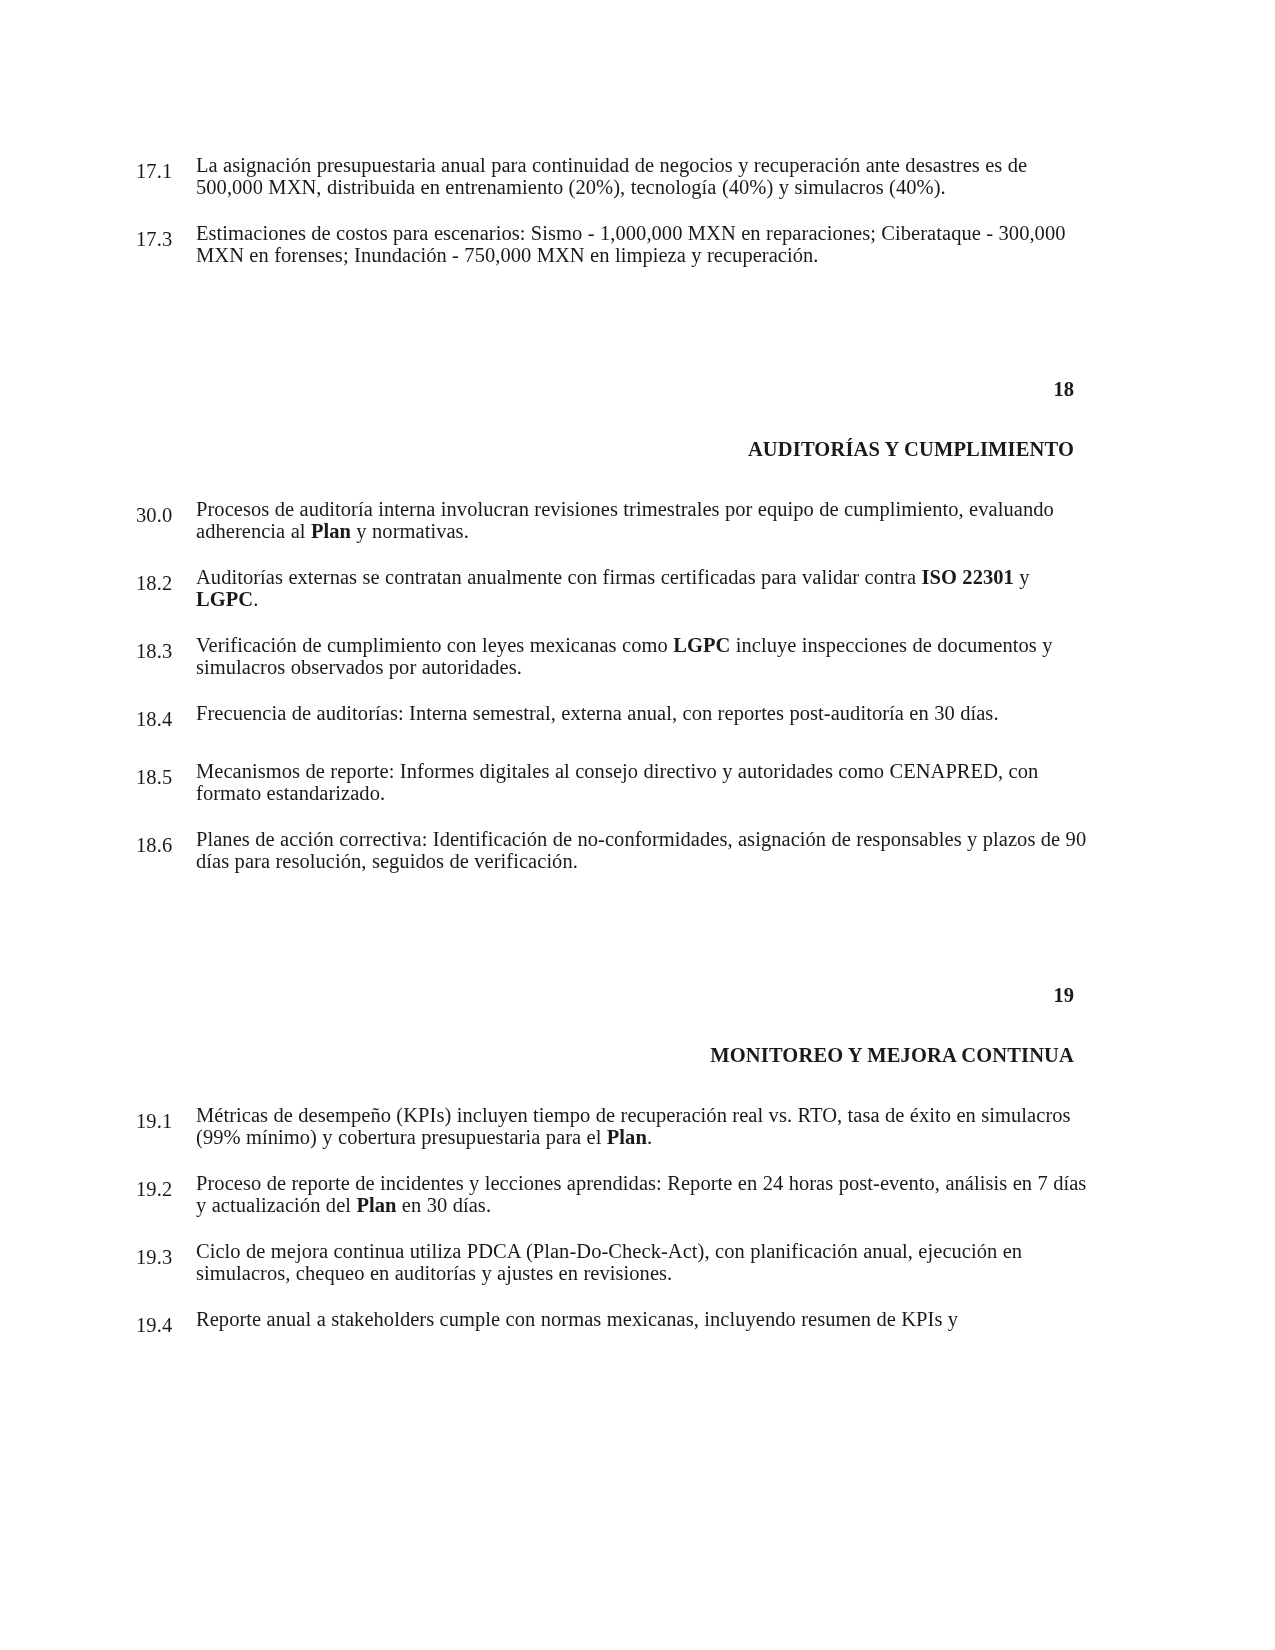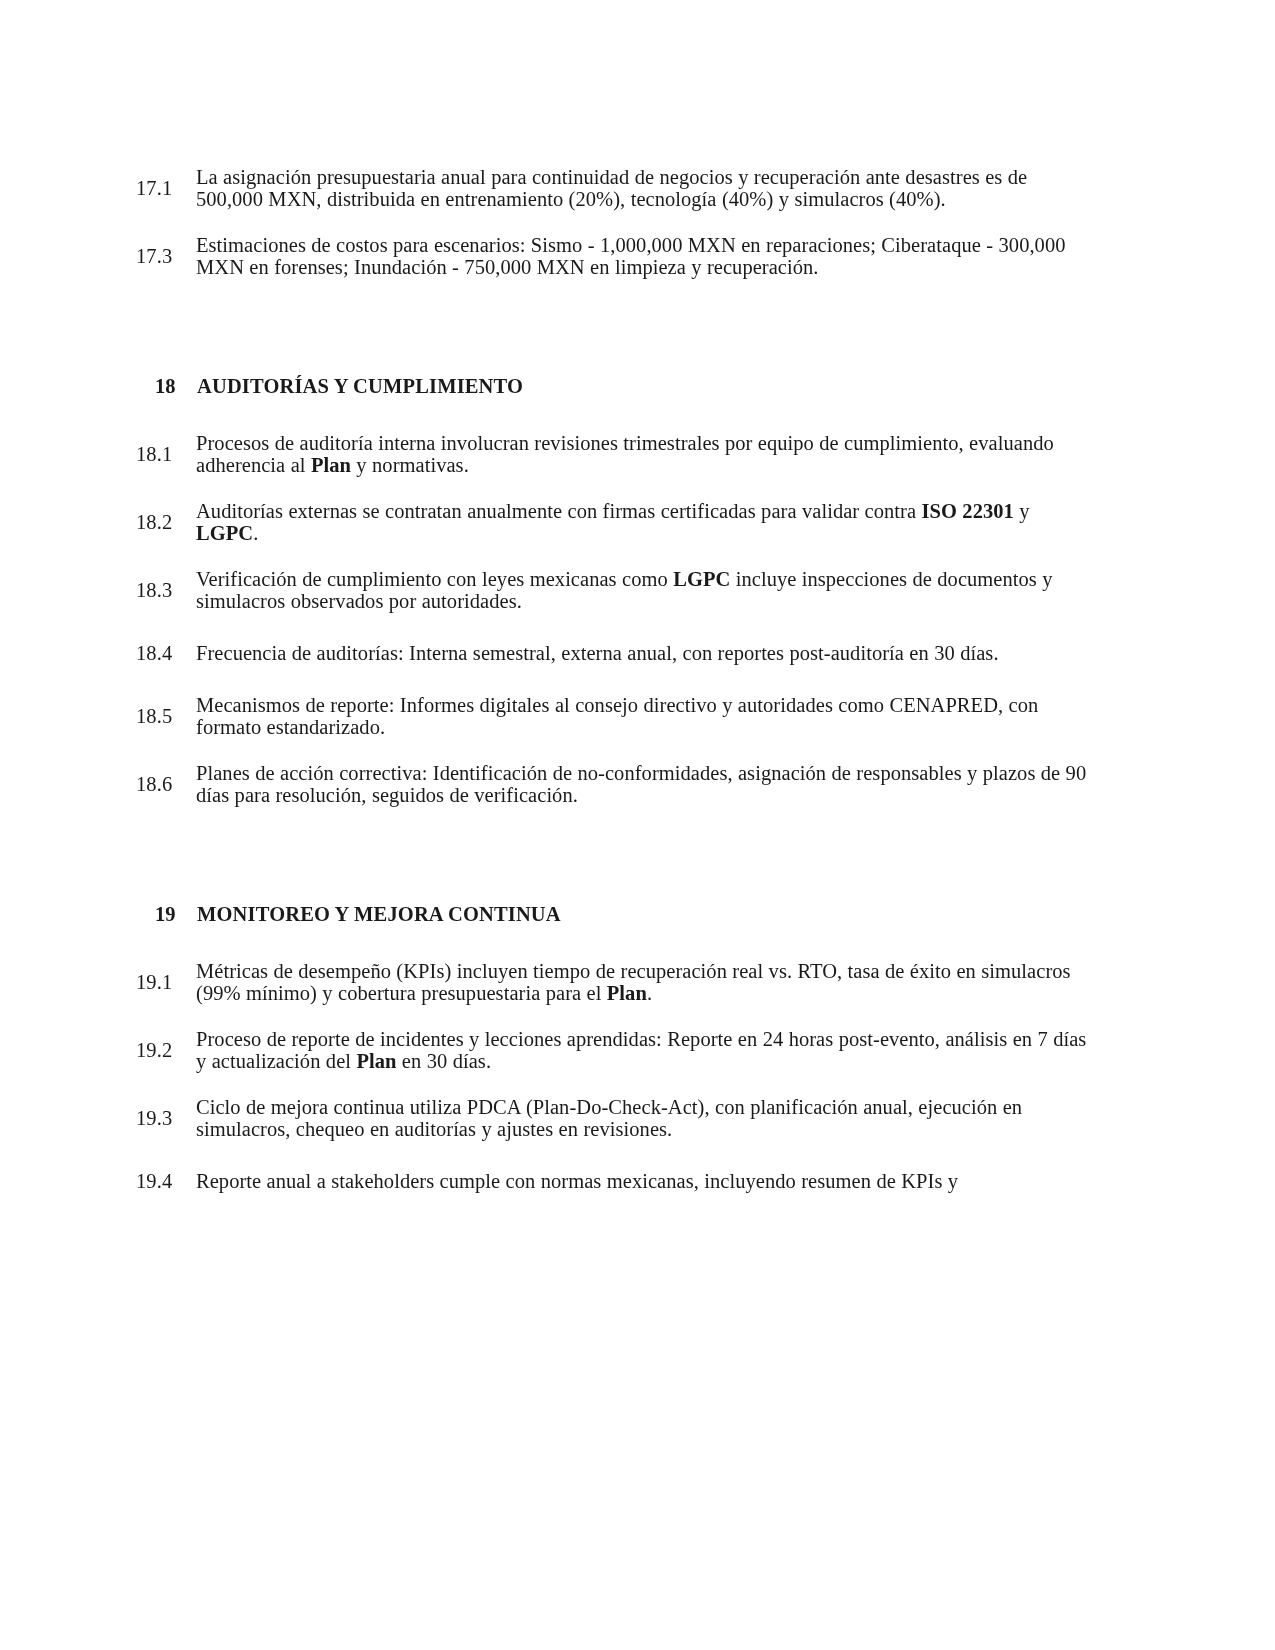--- a/index.html
+++ b/index.html
@@ -20,22 +20,22 @@
     position: relative;
     width: 1275px;
     height: 1650px;
     box-sizing: border-box;
     padding: 150px 185px 0 136px;
   }
 
   
   .clause {
     display: flex;
-    align-items: center;
-    margin: 16px 0 24px 0;
+    align-items: flex-start;
+    margin: 4px 0 24px 0;
   }
   .clause-number {
     flex: 0 0 60px;
     font-size: 20.5px;
     line-height: 34px;
     letter-spacing: 0.1px;
     white-space: nowrap;
   }
   .clause-text {
     flex: 1 1 auto;
@@ -46,23 +46,24 @@
     word-spacing: 0.2px;
   }
   .clause-text b {
     font-weight: 700;
   }
 
   
   .section-heading {
     display: flex;
     align-items: flex-end;
-    margin: 1px;
+    margin: 16px;
     padding: 0;
     font-weight: 700;
+    flex-direction: column;
   }
   .heading-number {
     flex: 0 0 60px;
     font-size: 20.5px;
     line-height: 34px;
     padding-left: 18px;
     box-sizing: border-box;
     white-space: nowrap;
   }
   .heading-title {
@@ -94,21 +95,21 @@
         </div>
       </div>
       <div class="group">
         <div class="gap-before-heading"></div>
         <div class="section-heading">
           <div class="heading-number">18</div>
           <div class="heading-title">AUDITORÍAS Y CUMPLIMIENTO</div>
         </div>
         <div class="gap-after-heading"></div>
         <div class="clause">
-          <div class="clause-number">18.1</div>
+          <div class="clause-number">30.0</div>
           <div class="clause-text"><span>Procesos de auditoría interna involucran revisiones trimestrales por equipo de cumplimiento, evaluando adherencia al </span><b>Plan</b><span> y normativas.</span></div>
         </div>
         <div class="clause">
           <div class="clause-number">18.2</div>
           <div class="clause-text"><span>Auditorías externas se contratan anualmente con firmas certificadas para validar contra </span><b>ISO 22301</b><span> y </span><b>LGPC</b><span>.</span></div>
         </div>
         <div class="clause">
           <div class="clause-number">18.3</div>
           <div class="clause-text"><span>Verificación de cumplimiento con leyes mexicanas como </span><b>LGPC</b><span> incluye inspecciones de documentos y simulacros observados por autoridades.</span></div>
         </div>

